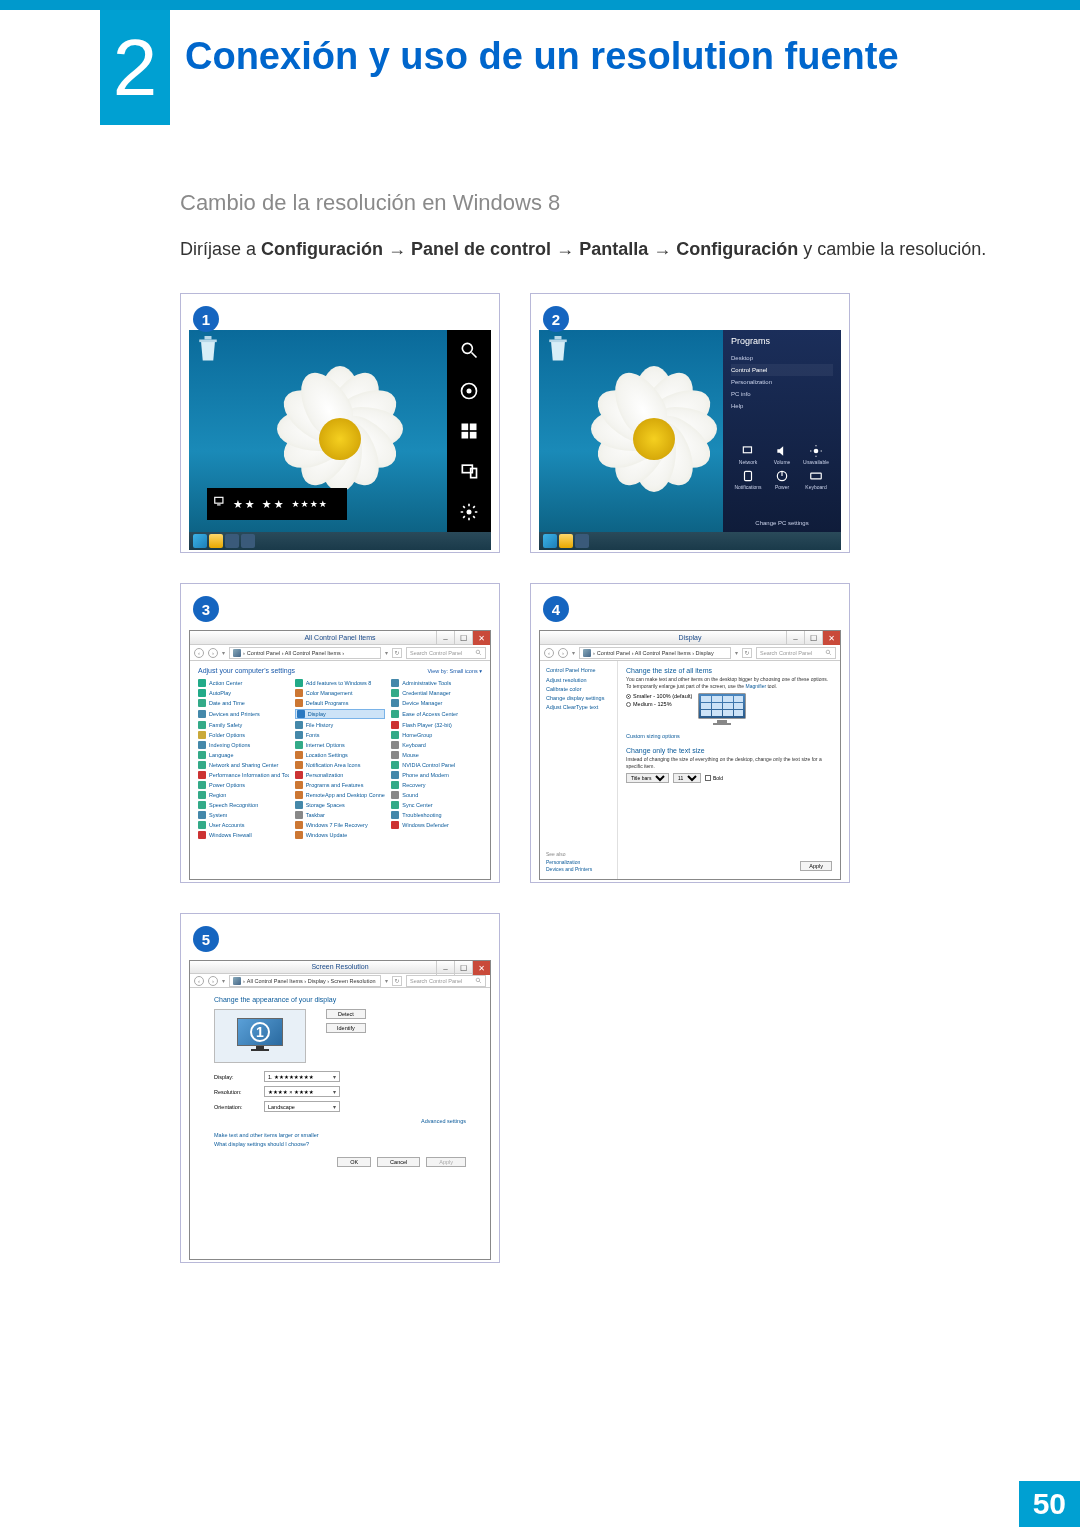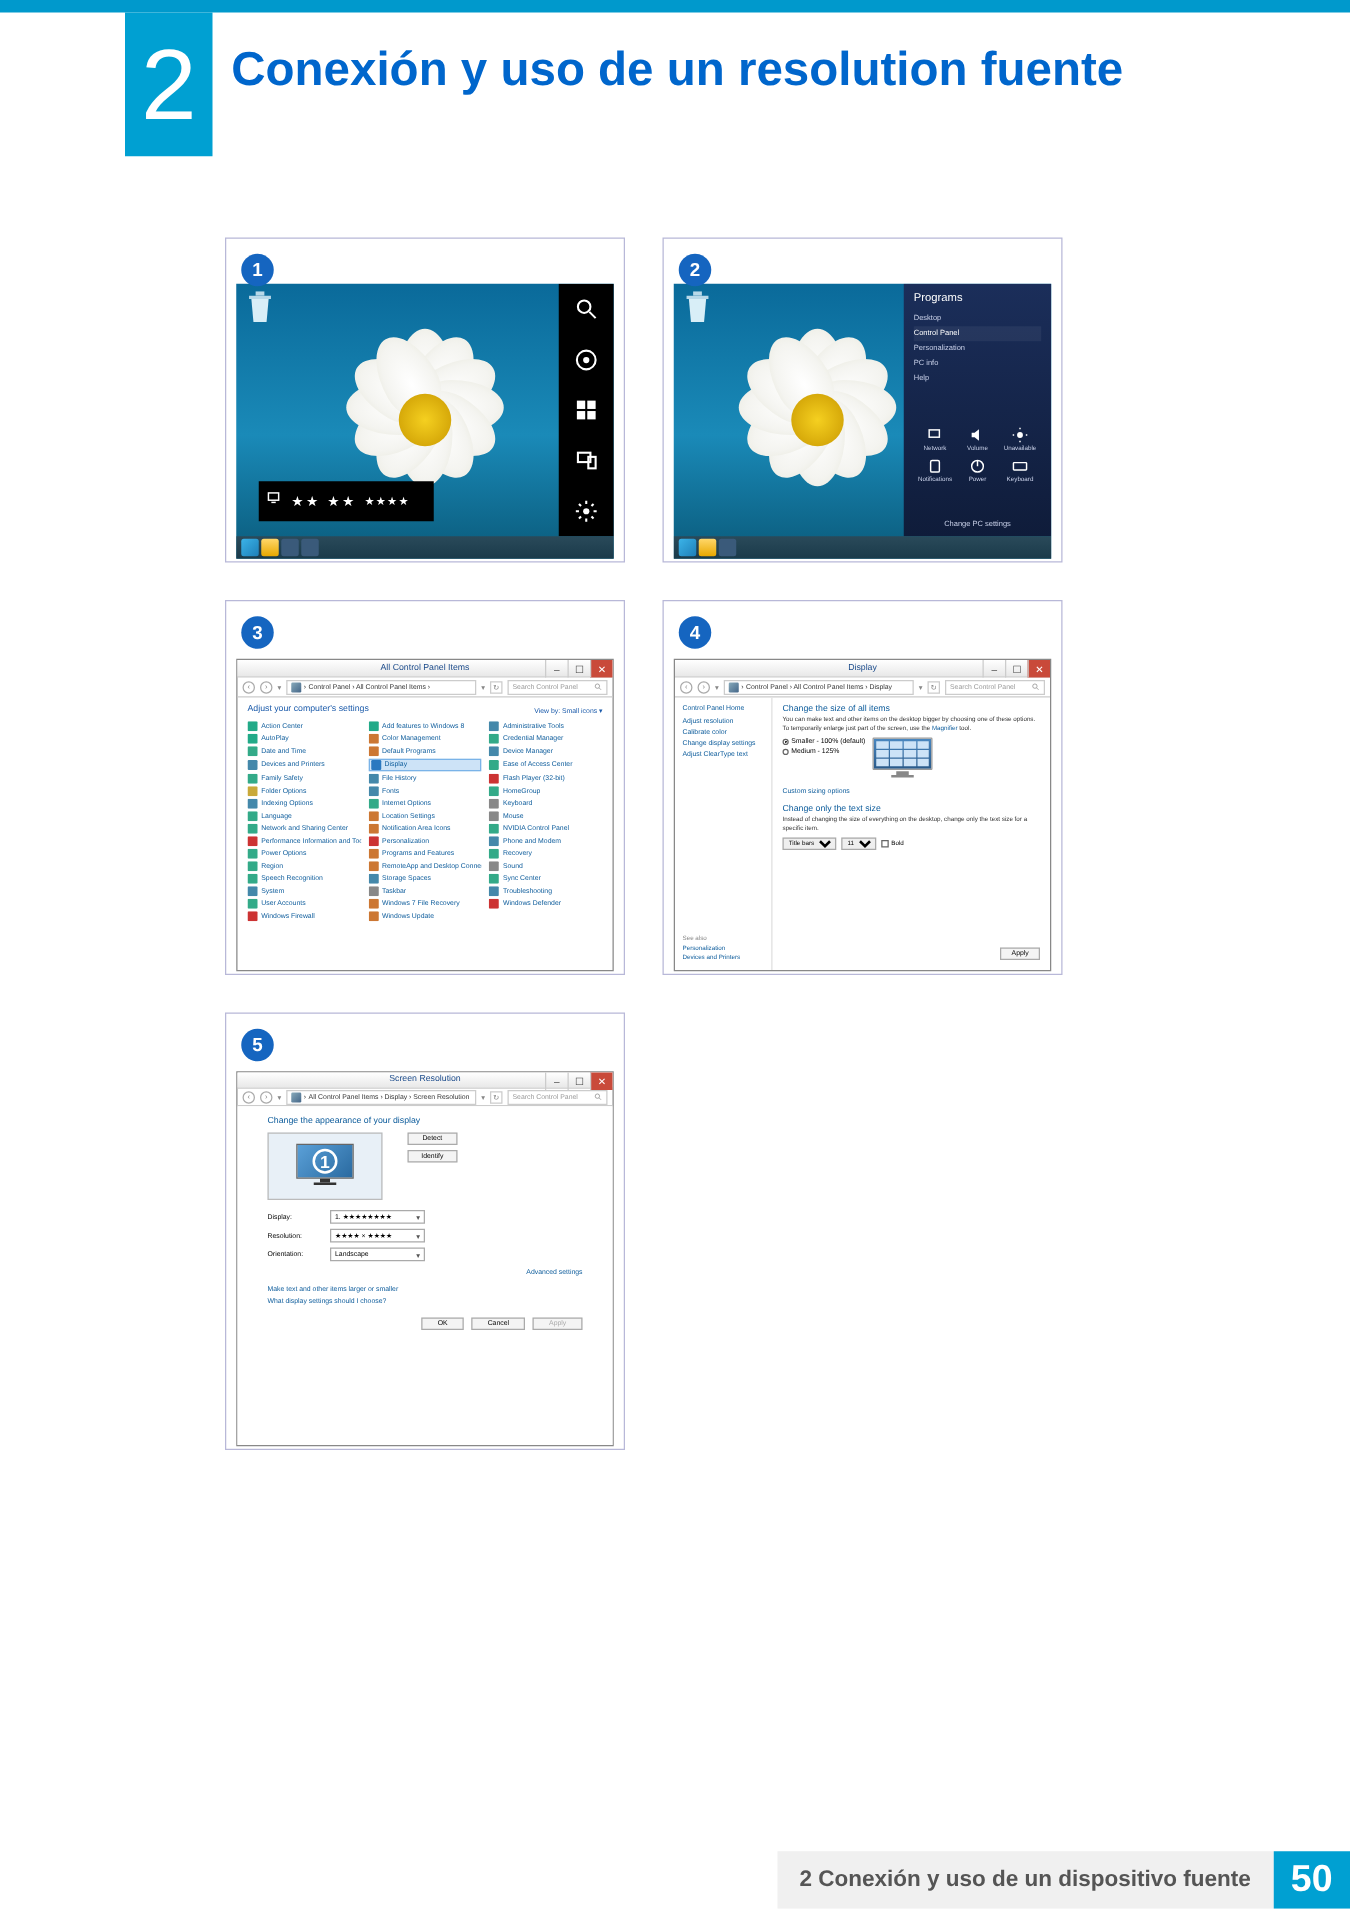--- a/index.html
+++ b/index.html
@@ -134,20 +134,27 @@
   .footer-page { background: #00a0d2; color: #fff; font-size: 30px; font-weight: bold; padding: 6px 14px; display:flex; align-items:center; }
 </style>
 </head>
 <body>
 
 <div class="top-bar"></div>
 <div class="chapter-badge">2</div>
 <div class="chapter-title">Conexión y uso de un resolution fuente</div>
 
 <div class="content">
+  <div class="section-heading">Cambio de la resolución en Windows 8</div>
+  <div class="instruction">
+    <span>Diríjase a </span><strong>Configuración</strong>
+    <span class="arrow"> → </span><strong>Panel de control</strong>
+    <span class="arrow"> → </span><strong>Pantalla</strong>
+    <span class="arrow"> → </span><strong>Configuración</strong><span> y cambie la resolución.</span>
+  </div>
 
   <div class="figure-row">
 
     <div class="figure-box small">
       <div class="step-badge">1</div>
       <div class="win8-desktop">
         <div class="recycle-bin">
           <svg viewBox="0 0 24 32">
               <path fill="#d8eef7" d="M4 6h16l-2 22H6z"></path>
               <path fill="#b8d8e8" d="M2 4h20v3H2z"></path>
@@ -708,15 +715,14 @@
             <div class="b">Cancel</div>
             <div class="b disabled">Apply</div>
           </div>
         </div>
       </div>
     </div>
   </div>
 </div>
 
 <div class="footer">
-  <div class="footer-text">2 Conexión y uso de un dispositivo fuente</div>
   <div class="footer-page">50</div>
 </div>
 
 </body></html>

